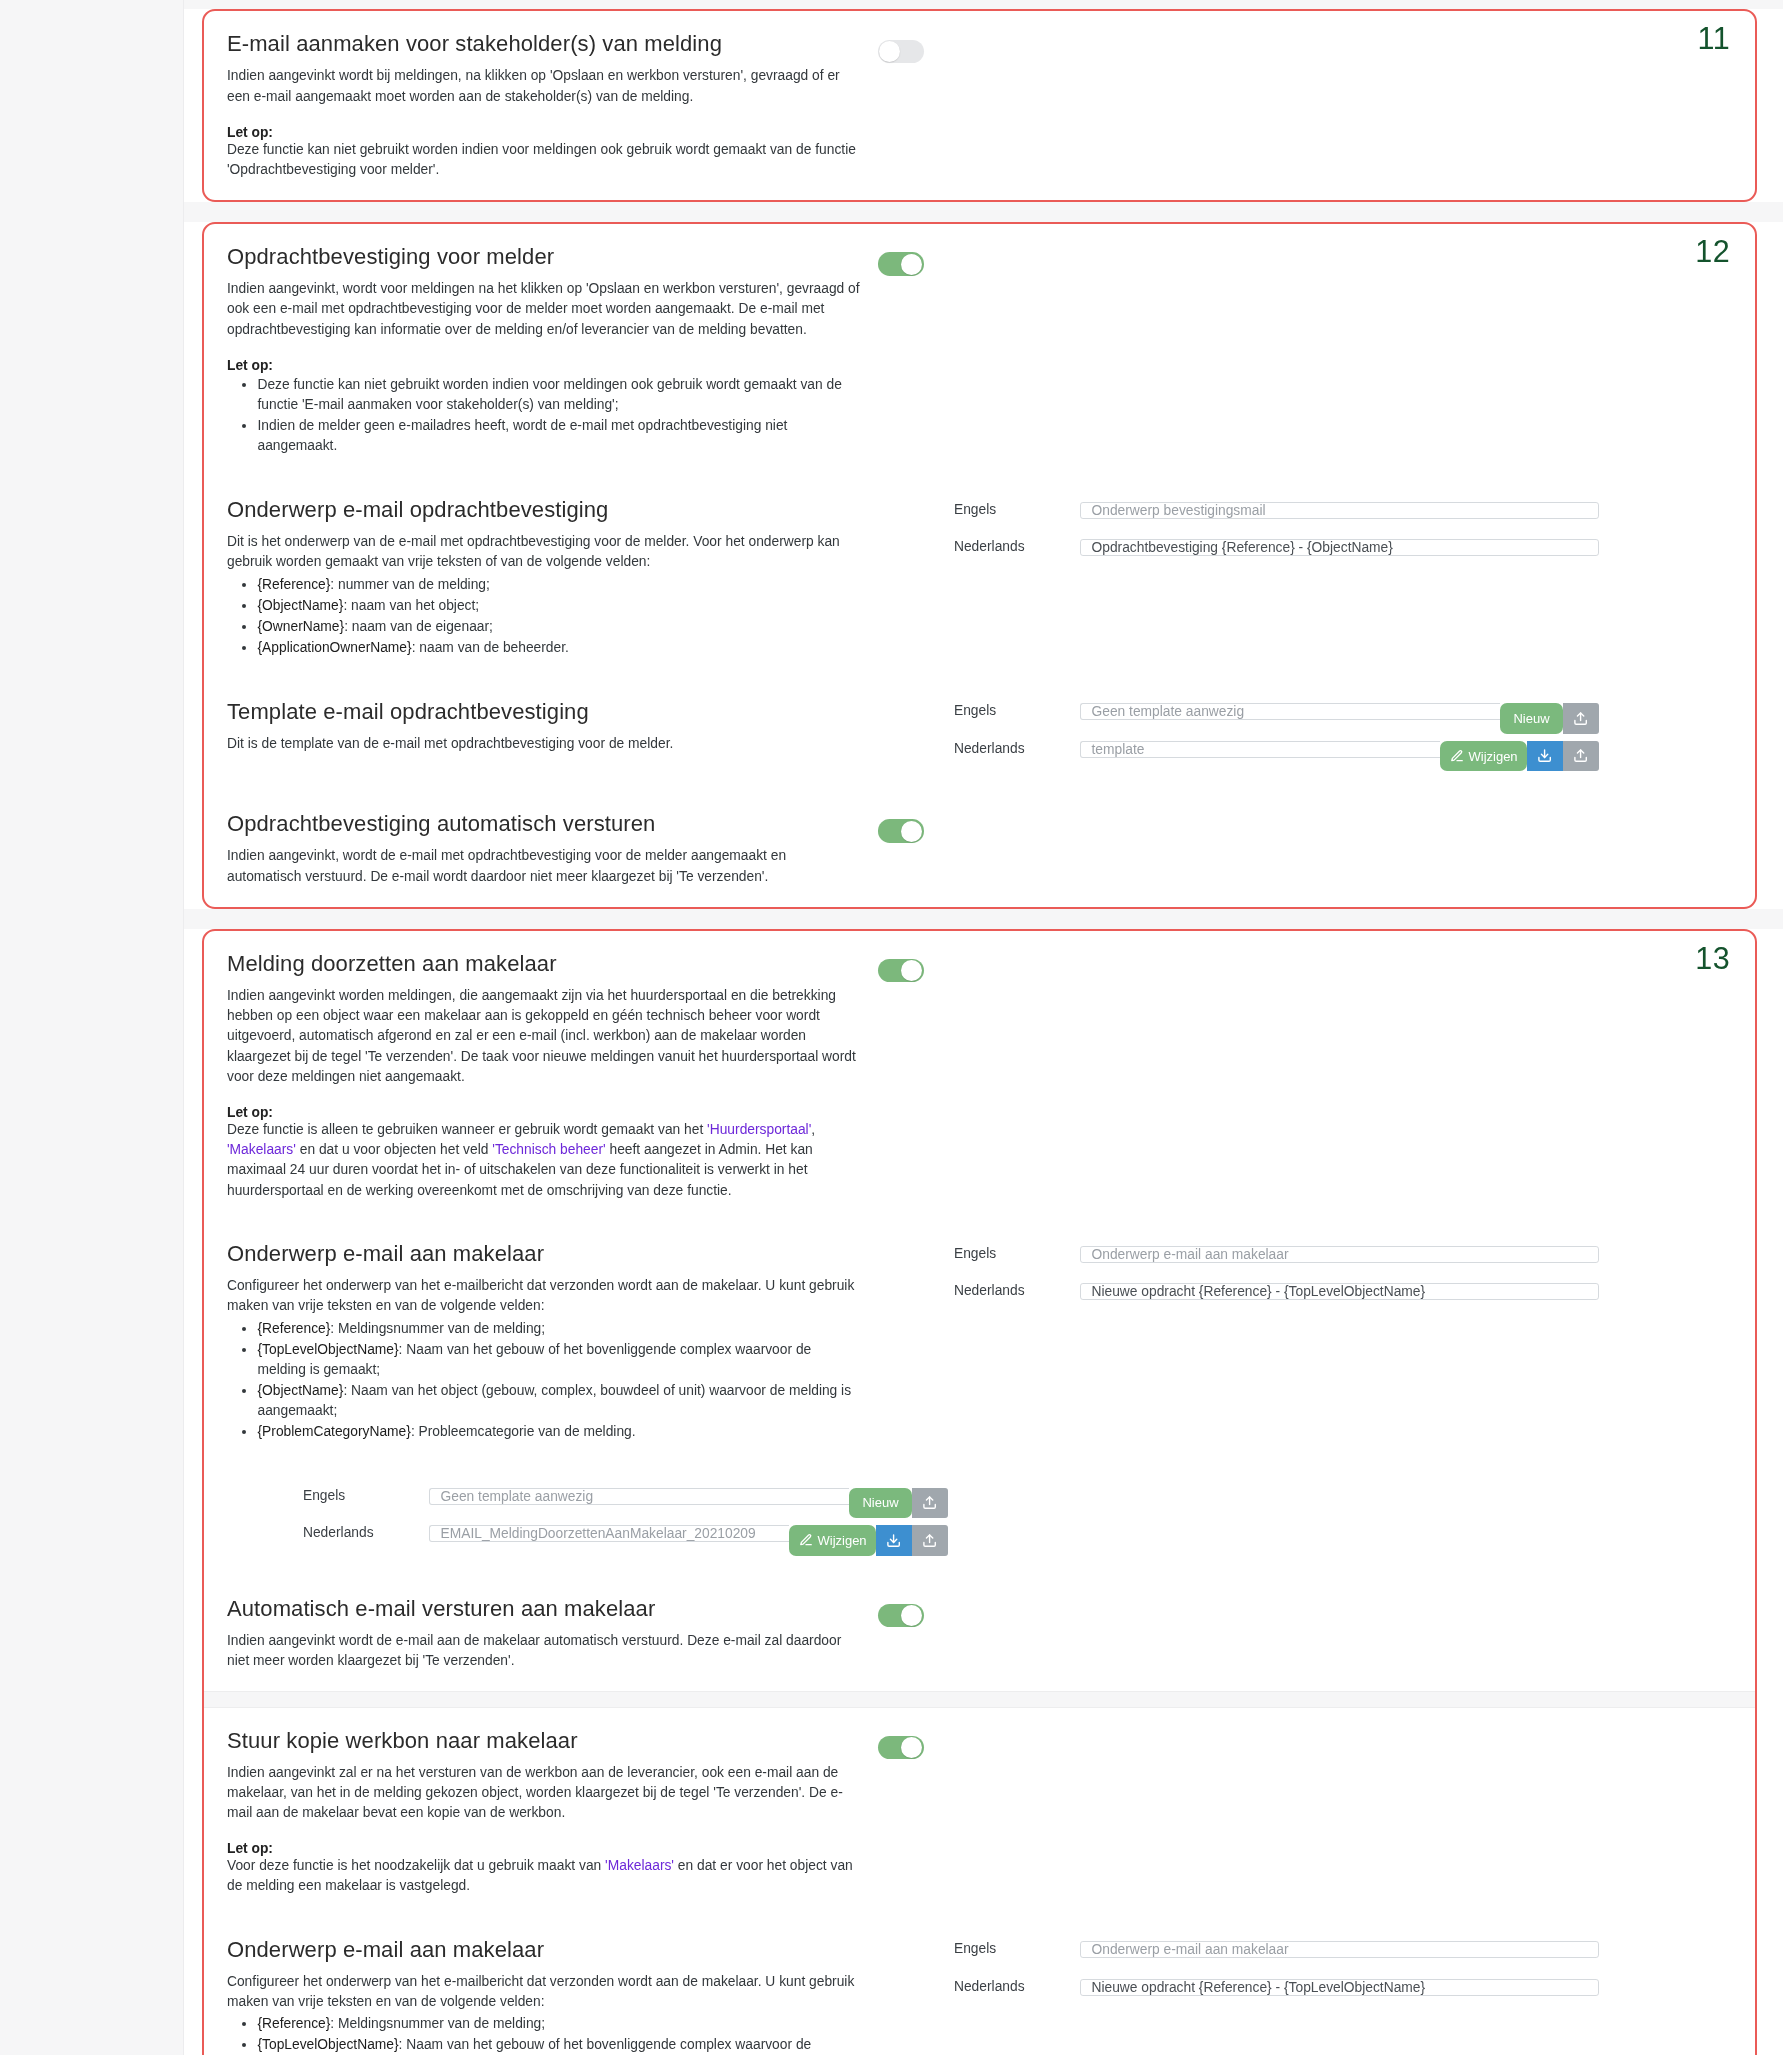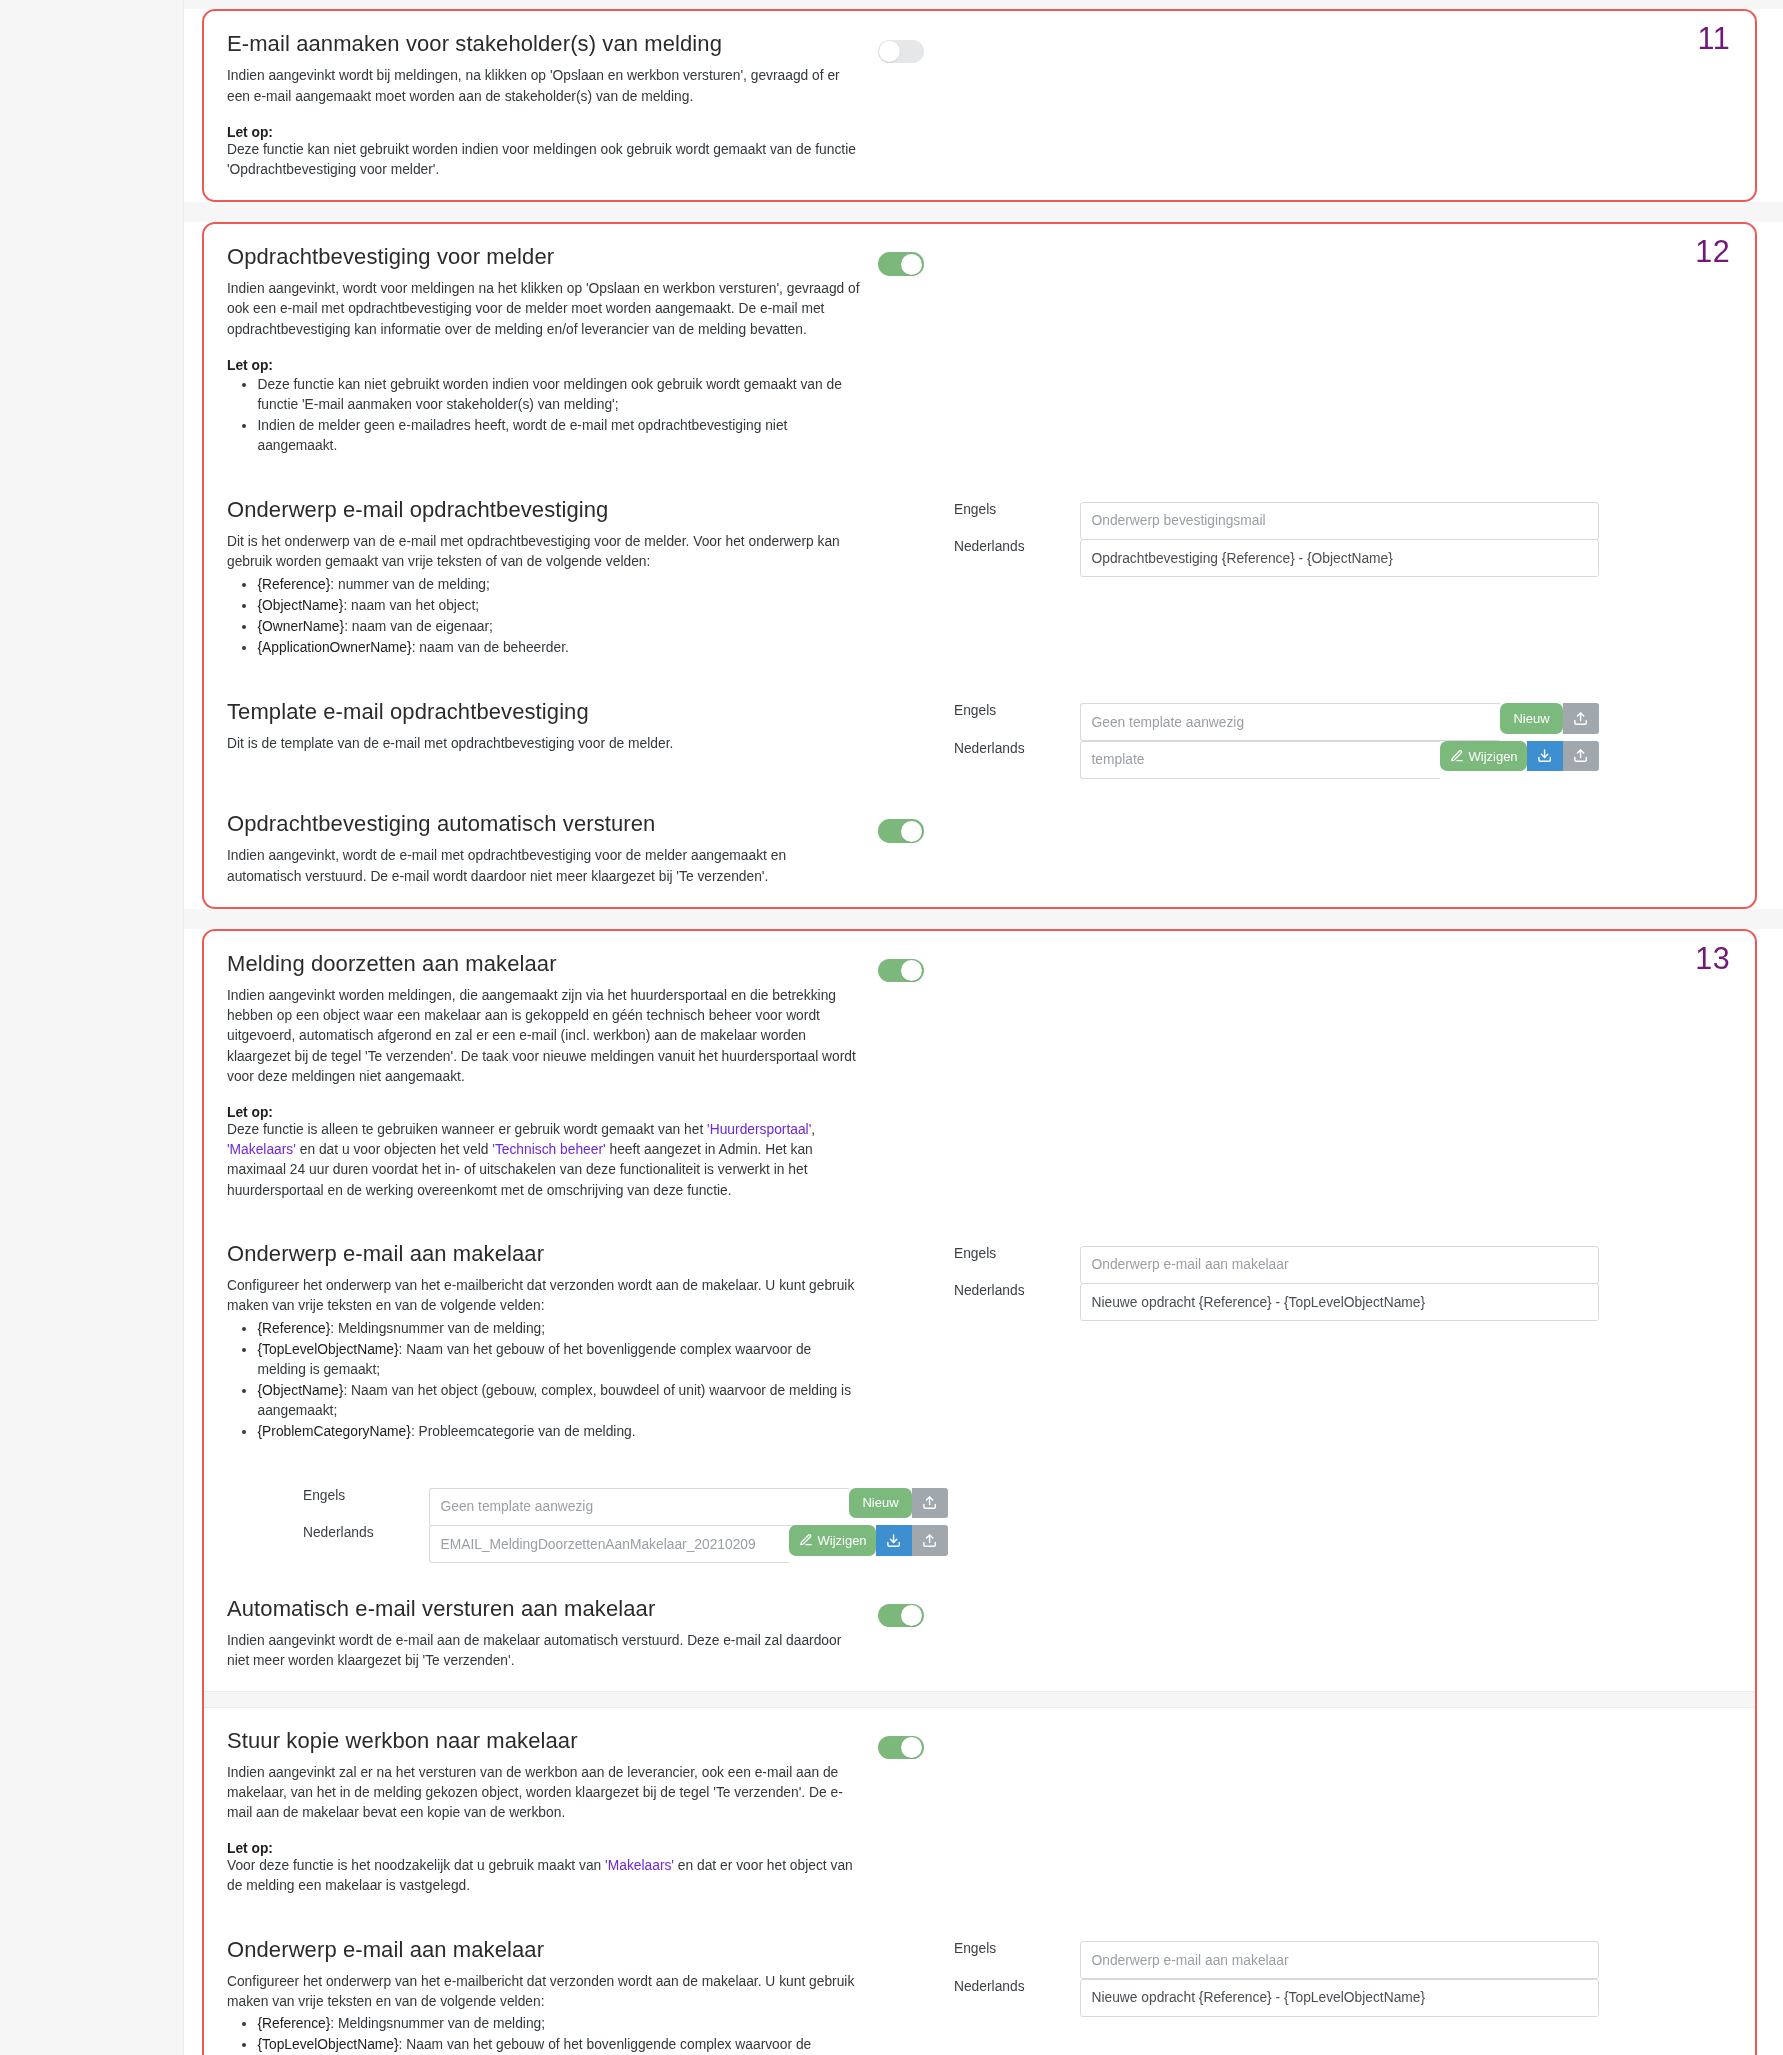--- a/index.html
+++ b/index.html
@@ -42,21 +42,21 @@
     border-radius: 13px;
     background: #ffffff;
     margin: 0 26px 0 17.6px;
   }
   .redbox-num {
     position: absolute;
     top: 11.7px;
     right: 24.6px;
     font-size: 30.5px;
     line-height: 1;
-    color: #701a75;
+    color: #14532d;
     font-family: "Liberation Sans", sans-serif;
     font-weight: 400;
     letter-spacing: 0.6px;
   }
 
   
   .block {
     display: flex;
     align-items: flex-start;
     padding: 20px 23.4px 20px 23.4px;
@@ -154,21 +154,21 @@
     color: #3a3f44;
   }
   .field-wrap {
     flex: 1 1 auto;
     display: flex;
     align-items: stretch;
     height: 30.5px;
   }
   input.txt {
     flex: 1 1 auto;
-    height: 38px;
+    height: 17px;
     border: 1.2px solid #d6dade;
     border-radius: 2.9px;
     padding: 0 10.5px;
     font-size: 13.8px;
     color: #4a4f54;
     font-family: "Liberation Sans", sans-serif;
     background: #fff;
     outline: none;
     min-width: 0;
   }

